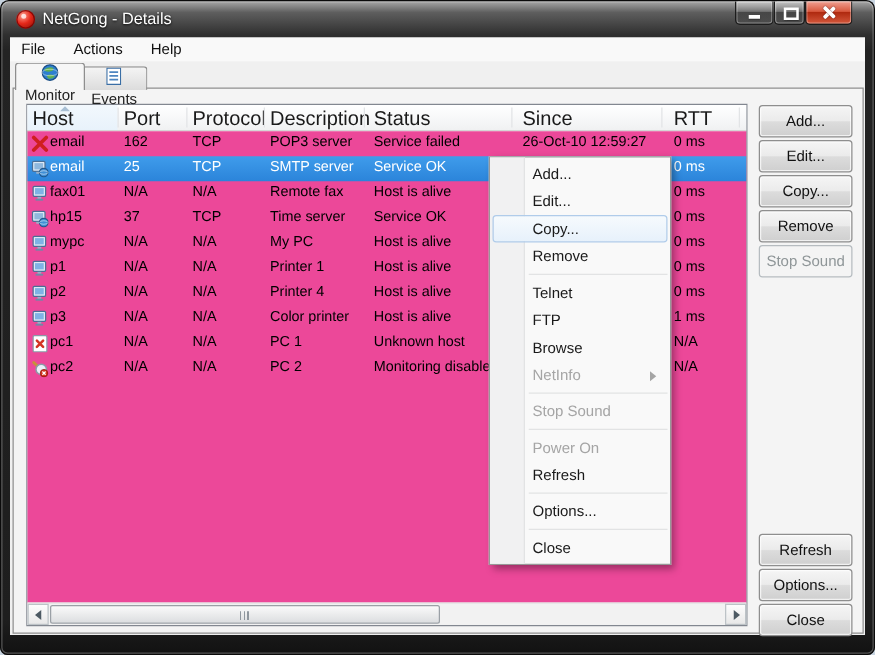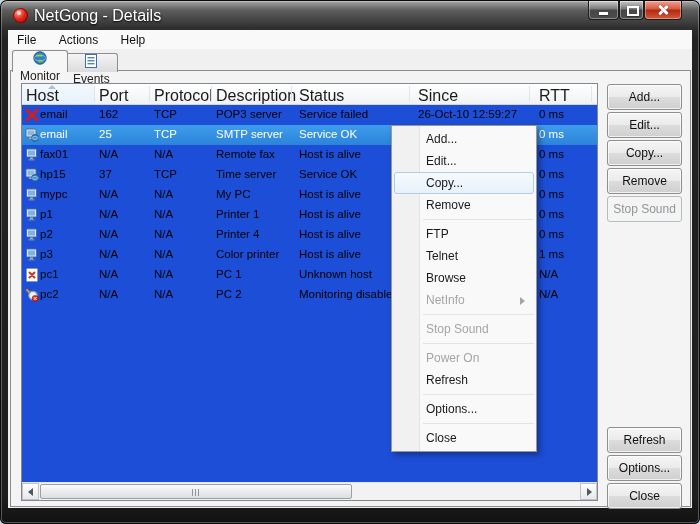--- a/index.html
+++ b/index.html
@@ -7,21 +7,21 @@
   
   .window{position:absolute;left:0;top:0;width:700px;height:524px;border-radius:7px 7px 6px 6px;
     background:linear-gradient(#b0b0b0,#5e5e5e 10px,#2f2f2f 28px,#232323 40px,#1e1e1e 496px,#111 524px);
     box-shadow:inset 0 0 0 1px #0a0a0a, inset 0 0 0 2px rgba(255,255,255,.28);}
   .titlebar{position:absolute;left:0;top:0;width:700px;height:30px;}
   .app-icon{position:absolute;left:13px;top:8px;width:15px;height:15px;border-radius:50%;
     background:radial-gradient(circle at 35% 30%, #ff9d8d, #e5281a 45%, #8f1105 90%);
     box-shadow:inset 0 0 0 1px rgba(120,0,0,.8);}
   .app-icon:after{content:"";position:absolute;left:4px;top:3px;width:4px;height:4px;border-radius:50%;
     background:rgba(255,255,255,.75);}
-  .title-text{position:absolute;left:34px;top:7px;color:#fff;font-size:16px;text-shadow:0 1px 2px #000;}
+  .title-text{position:absolute;left:34px;top:7px;color:#fff;font-size:13px;text-shadow:0 1px 2px #000;}
   .capbtn{position:absolute;top:1px;height:18px;border:1px solid #1c1c1c;border-top:none;
     background:linear-gradient(rgba(255,255,255,.35),rgba(255,255,255,.10) 45%,rgba(0,0,0,.25) 50%,rgba(90,90,90,.35));
     border-radius:0 0 4px 4px;box-shadow:inset 0 0 0 1px rgba(255,255,255,.35);}
   .capbtn.min{left:588px;width:29px;}
   .capbtn.max{left:619px;width:23px;}
   .capbtn.close{left:644px;width:36px;
     background:linear-gradient(#f0a193,#d8593f 45%,#b02a10 50%,#d4583c);}
   .glyph-min{position:absolute;left:50%;bottom:4px;width:9px;height:3px;margin-left:-4.5px;background:#fff;box-shadow:0 1px 1px #333;}
   .glyph-max{position:absolute;left:50%;top:50%;width:8px;height:6px;margin:-4px 0 0 -5px;border:2px solid #fff;box-shadow:0 1px 1px #333;}
   .glyph-x{position:absolute;left:50%;top:50%;width:10px;height:10px;margin:-5px 0 0 -5px;}
@@ -42,21 +42,21 @@
   .tabpanel{position:absolute;left:2px;top:40px;width:679px;height:435px;border:1px solid #8e8e8e;background:#f4f4f4;}
   
   .listview{position:absolute;left:13px;top:53px;width:575px;height:416px;border:1px solid #828790;background:#fff;}
   .lv-header{position:absolute;left:0;top:0;width:575px;height:20px;
     background:linear-gradient(#ffffff,#f6f7f8 60%,#f0f1f2);border-bottom:1px solid #d5d5d5;}
   .hcell{position:absolute;top:3px;font-size:16px;color:#1a1a1a;}
   .hsep{position:absolute;top:2px;width:1px;height:16px;background:#e2e4e6;}
   .hsort{position:absolute;left:0;top:0;width:72px;height:20px;background:linear-gradient(#f2f8fd,#e8f2fb);}
   .sort-arrow{position:absolute;left:26px;top:1px;width:0;height:0;
     border-left:4px solid transparent;border-right:4px solid transparent;border-bottom:4px solid #a8bfd4;}
-  .lv-body{position:absolute;left:0;top:21px;width:575px;height:378px;background:#1d4ed8;}
+  .lv-body{position:absolute;left:0;top:21px;width:575px;height:378px;background:#ec4899;}
   .trow{position:absolute;left:0;width:575px;height:20px;font-size:11.5px;color:#000;}
   .trow.selected{background:linear-gradient(#3f9ceb,#2b84da);color:#fff;}
   .trow span{position:absolute;top:3px;white-space:nowrap;}
   .cicon{position:absolute;left:3px;top:3px;width:14px;height:14px;}
   .t-host{left:18px;} .t-port{left:77px;} .t-proto{left:132px;} .t-desc{left:194px;}
   .t-status{left:277px;} .t-since{left:396px;} .t-rtt{left:517px;}
   
   .hscroll{position:absolute;left:0;bottom:0;width:575px;height:17px;background:#f2f2f2;border-top:1px solid #e3e3e3;}
   .sb-btn{position:absolute;top:0;width:17px;height:17px;background:linear-gradient(#fdfdfd,#e8e8e8);border:1px solid #bdc3c7;box-sizing:border-box;}
   .sb-left{left:0;} .sb-right{right:0;}
@@ -338,22 +338,22 @@
     <div class="btn" style="top:453px">Close</div>
   </div>
 
   <div class="ctxmenu">
     <div class="ctx-gutter"></div>
     <div class="ctx-item">Add...</div>
     <div class="ctx-item">Edit...</div>
     <div class="ctx-item hover">Copy...</div>
     <div class="ctx-item">Remove</div>
     <div class="ctx-sep"></div>
+    <div class="ctx-item">Telnet</div>
     <div class="ctx-item">FTP</div>
-    <div class="ctx-item">Telnet</div>
     <div class="ctx-item">Browse</div>
     <div class="ctx-item disabled">
       <span>NetInfo</span>
       <div class="ctx-arrow"></div>
     </div>
     <div class="ctx-sep"></div>
     <div class="ctx-item disabled">Stop Sound</div>
     <div class="ctx-sep"></div>
     <div class="ctx-item disabled">Power On</div>
     <div class="ctx-item">Refresh</div>

